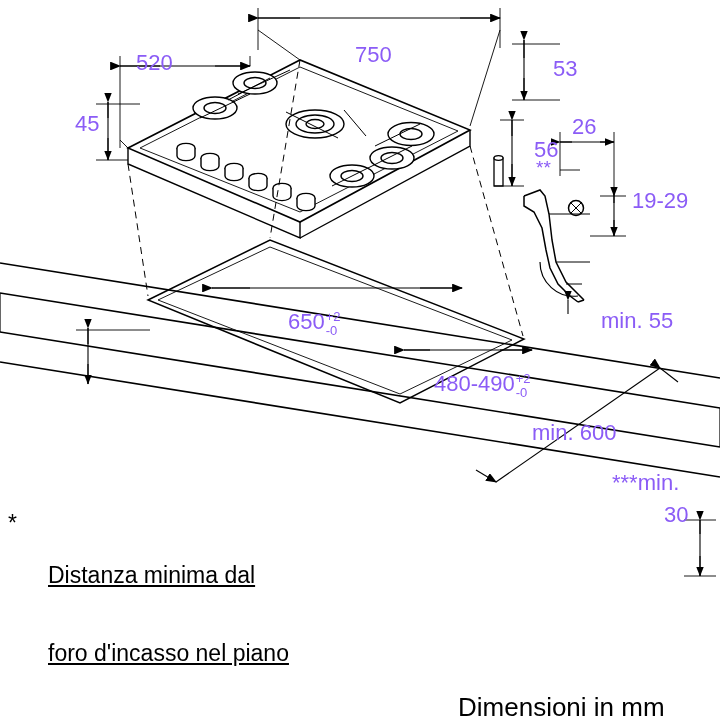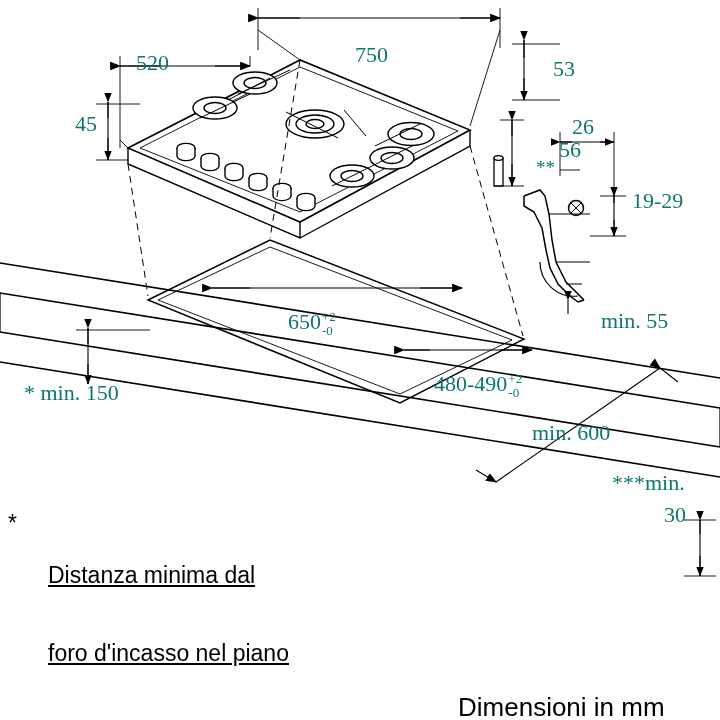--- a/index.html
+++ b/index.html
@@ -18,23 +18,23 @@
   }
   svg.diagram {
     position: absolute;
     left: 0;
     top: 0;
     width: 720px;
     height: 720px;
   }
   .dim {
     position: absolute;
-    font-family: Liberation Serif, serif;
+    font-family: Liberation Sans, sans-serif;
     font-size: 22px;
-    color: #0f766e;
+    color: #8b5cf6;
     white-space: nowrap;
     line-height: 1;
   }
   .dim .stack {
     display: inline-block;
     vertical-align: middle;
     font-size: 13px;
     line-height: 1.05;
     text-align: left;
     margin-left: 1px;
@@ -255,38 +255,34 @@
       <path d="M684,576 L716,576" stroke-width="0.9"></path>
 
       <path d="M580,170 L560,170" stroke-width="0.9"></path>
     </g>
   </svg>
 
   <div class="dim" style="left:355px; top:44px;">750</div>
   <div class="dim" style="left:136px; top:52px;">520</div>
   <div class="dim" style="left:53px; top:113px;margin-left:22px;">45</div>
   <div class="dim" style="left:553px; top:58px;">53</div>
-  <div class="dim" style="left:534px; top:139px;margin-left:25px;">56</div>
+  <div class="dim" style="left:534px; top:139px;">56</div>
   <div class="dim" style="left:572px; top:116px;">26</div>
   <div class="dim" style="left:536px; top:158px; font-size:19px;">**</div>
   <div class="dim" style="left:632px; top:190px;text-align:right;">19-29</div>
   <div class="dim" style="left:601px; top:310px;">min. 55</div>
 
   <div class="dim" style="left:288px; top:310px;">
     <span>650</span><span class="stack"><span style="display:block;">+2</span><span style="display:block;">-0</span></span>
   </div>
 
   <div class="dim" style="left:434px; top:372px;">
     <span>480-490</span><span class="stack"><span style="display:block;">+2</span><span style="display:block;">-0</span></span>
   </div>
 
-  <div class="dim" style="left:24px; top:382px;">
-    <span>*</span>
-    <span>min. 150</span>
-  </div>
 
   <div class="dim" style="left:532px; top:422px;">min. 600</div>
 
   <div class="dim" style="left:612px; top:472px;">
     <span>***</span><span>min.</span>
   </div>
   <div class="dim" style="left:664px; top:504px;">30</div>
 
   <div class="legend" style="left:8px; top:458px; width:600px;">
     <div class="legend-row">

